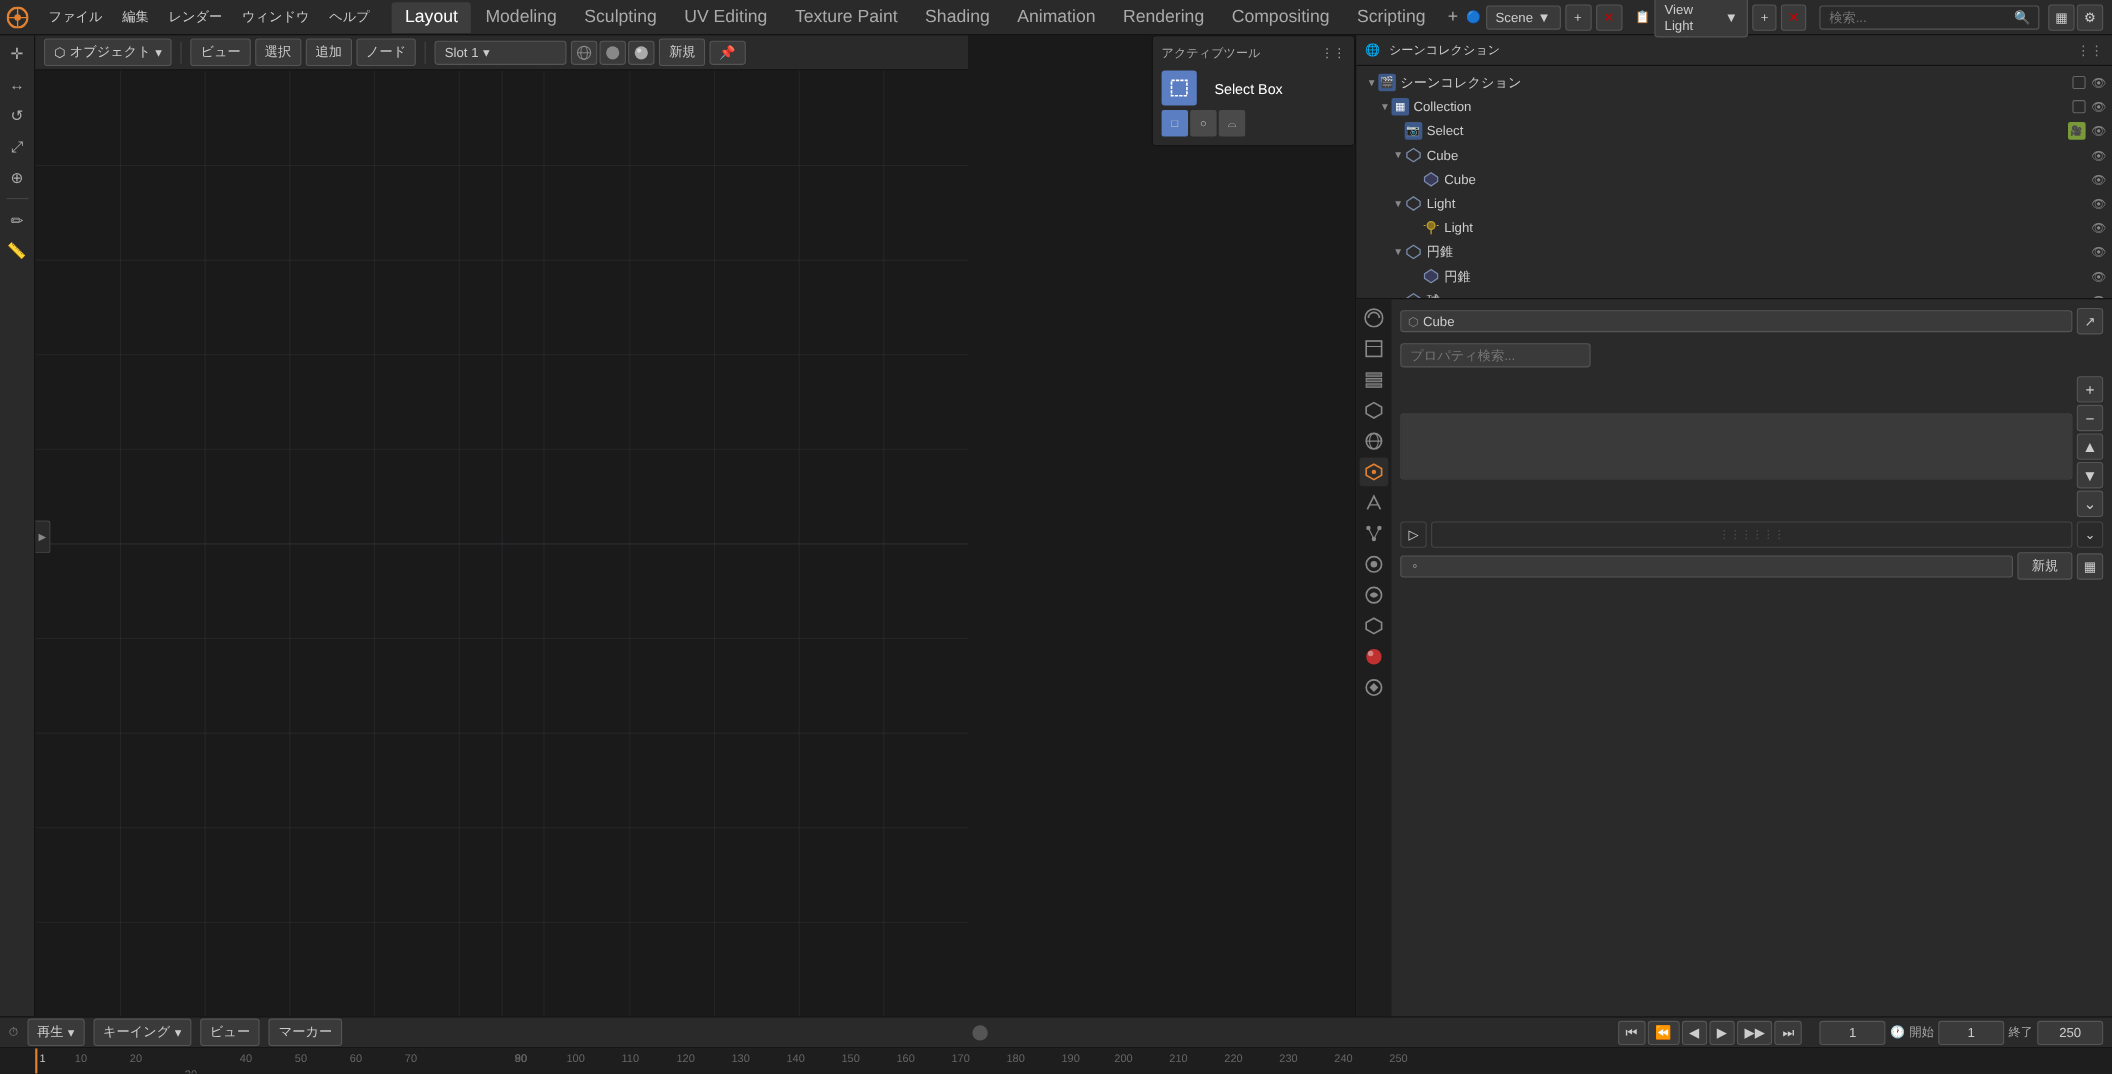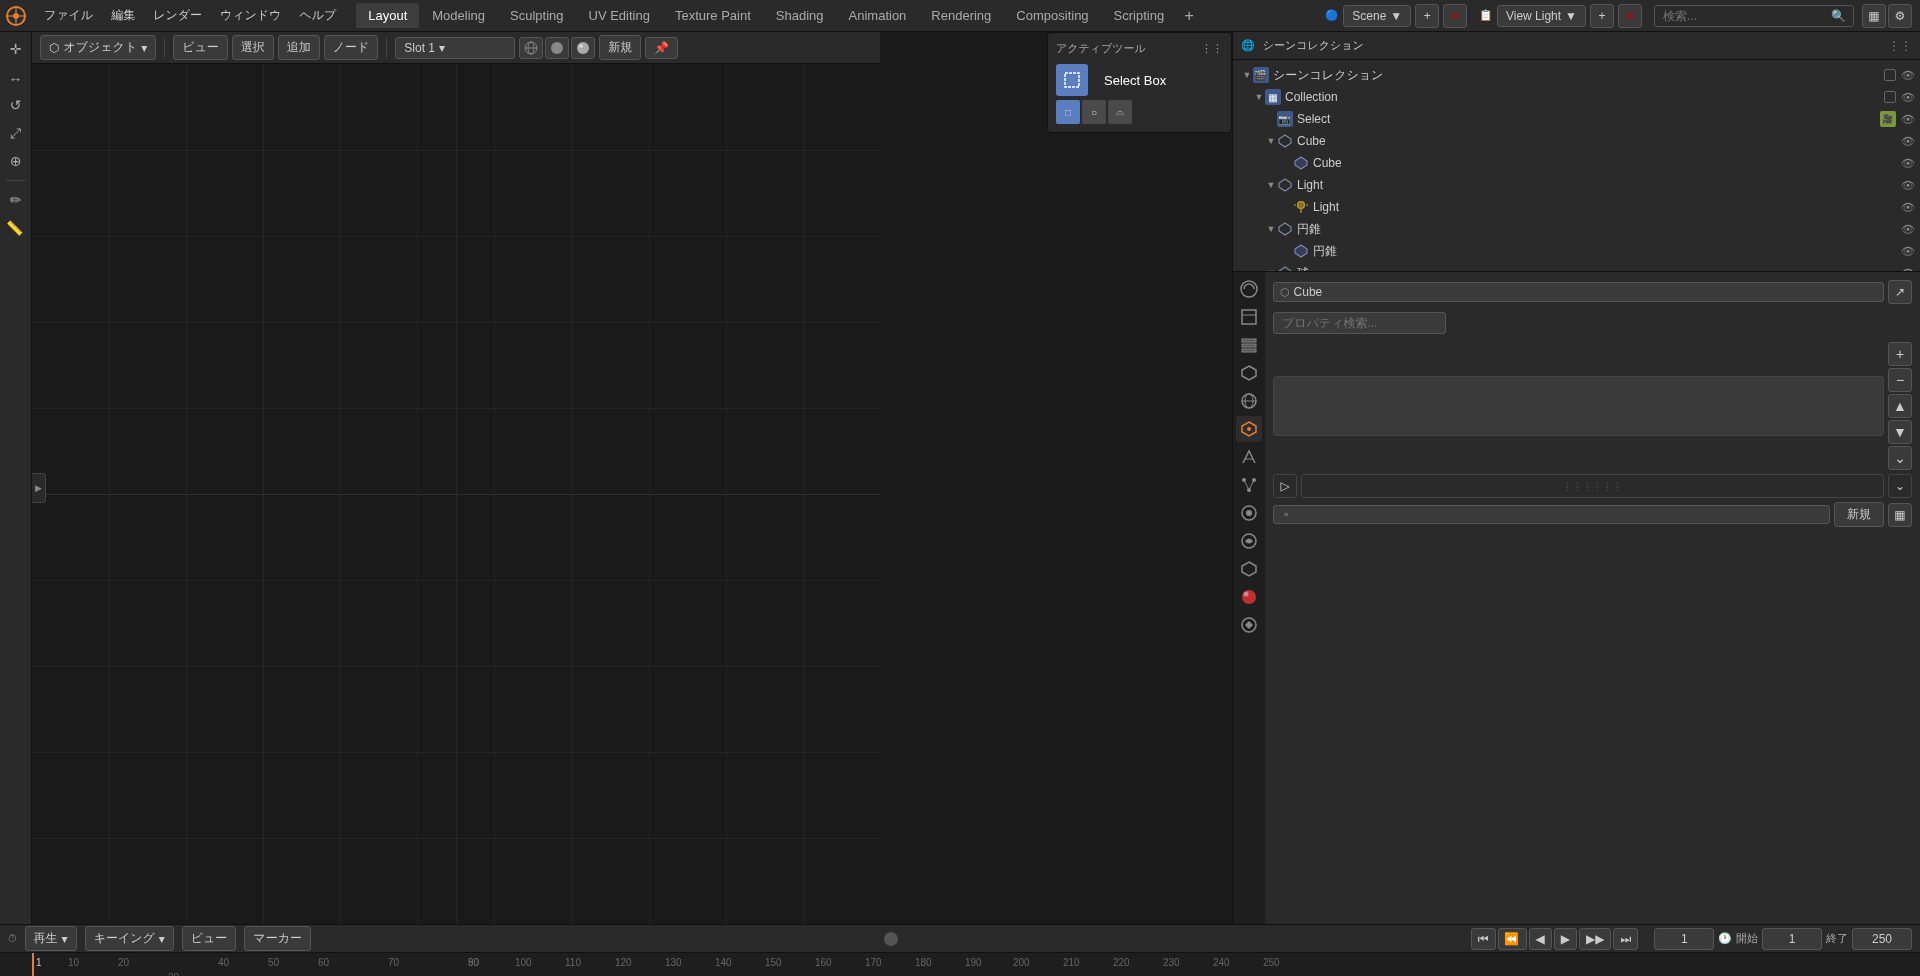--- a/index.html
+++ b/index.html
@@ -51,21 +51,21 @@
     }
     #top-menu .workspace-tabs {
       display: flex;
       align-items: center;
       gap: 1px;
       margin-left: 8px;
     }
     #top-menu .workspace-tab {
       padding: 5px 12px;
       cursor: pointer;
-      font-size: 13px;
+      font-size: 16px;
       color: #aaaaaa;
       border-radius: 3px 3px 0 0;
       white-space: nowrap;
     }
     #top-menu .workspace-tab.active {
       background: #3d3d3d;
       color: #ffffff;
     }
     #top-menu .workspace-add {
       width: 24px; height: 24px;
@@ -950,21 +950,21 @@
 
     <div style="position:relative;width:100%;height:24px;overflow:hidden;">
 
       <span style="position:absolute;left:28px;font-size:10px;color:#ccc;top:4px;">1</span>
       <span style="position:absolute;left:60px;font-size:10px;color:#666;top:4px;">10</span>
       <span style="position:absolute;left:110px;font-size:10px;color:#666;top:4px;">20</span>
       <span style="position:absolute;left:160px;font-size:10px;color:#666;top:19px;">30</span>
       <span style="position:absolute;left:210px;font-size:10px;color:#666;top:4px;">40</span>
       <span style="position:absolute;left:260px;font-size:10px;color:#666;top:4px;">50</span>
       <span style="position:absolute;left:310px;font-size:10px;color:#666;top:4px;">60</span>
-      <span style="position:absolute;left:380px;font-size:10px;color:#666;top:4px;">70</span>
+      <span style="position:absolute;left:360px;font-size:10px;color:#666;top:4px;">70</span>
       <span style="position:absolute;left:416px;font-size:10px;color:#666;top:4px;margin-left:44px;">80</span>
       <span style="position:absolute;left:460px;font-size:10px;color:#666;top:4px;">90</span>
       <span style="position:absolute;left:507px;font-size:10px;color:#666;top:4px;">100</span>
       <span style="position:absolute;left:557px;font-size:10px;color:#666;top:4px;text-align:center;">110</span>
       <span style="position:absolute;left:607px;font-size:10px;color:#666;top:4px;">120</span>
       <span style="position:absolute;left:657px;font-size:10px;color:#666;top:4px;">130</span>
       <span style="position:absolute;left:707px;font-size:10px;color:#666;top:4px;text-align:center;">140</span>
       <span style="position:absolute;left:757px;font-size:10px;color:#666;top:4px;">150</span>
       <span style="position:absolute;left:807px;font-size:10px;color:#666;top:4px;">160</span>
       <span style="position:absolute;left:857px;font-size:10px;color:#666;top:4px;">170</span>

